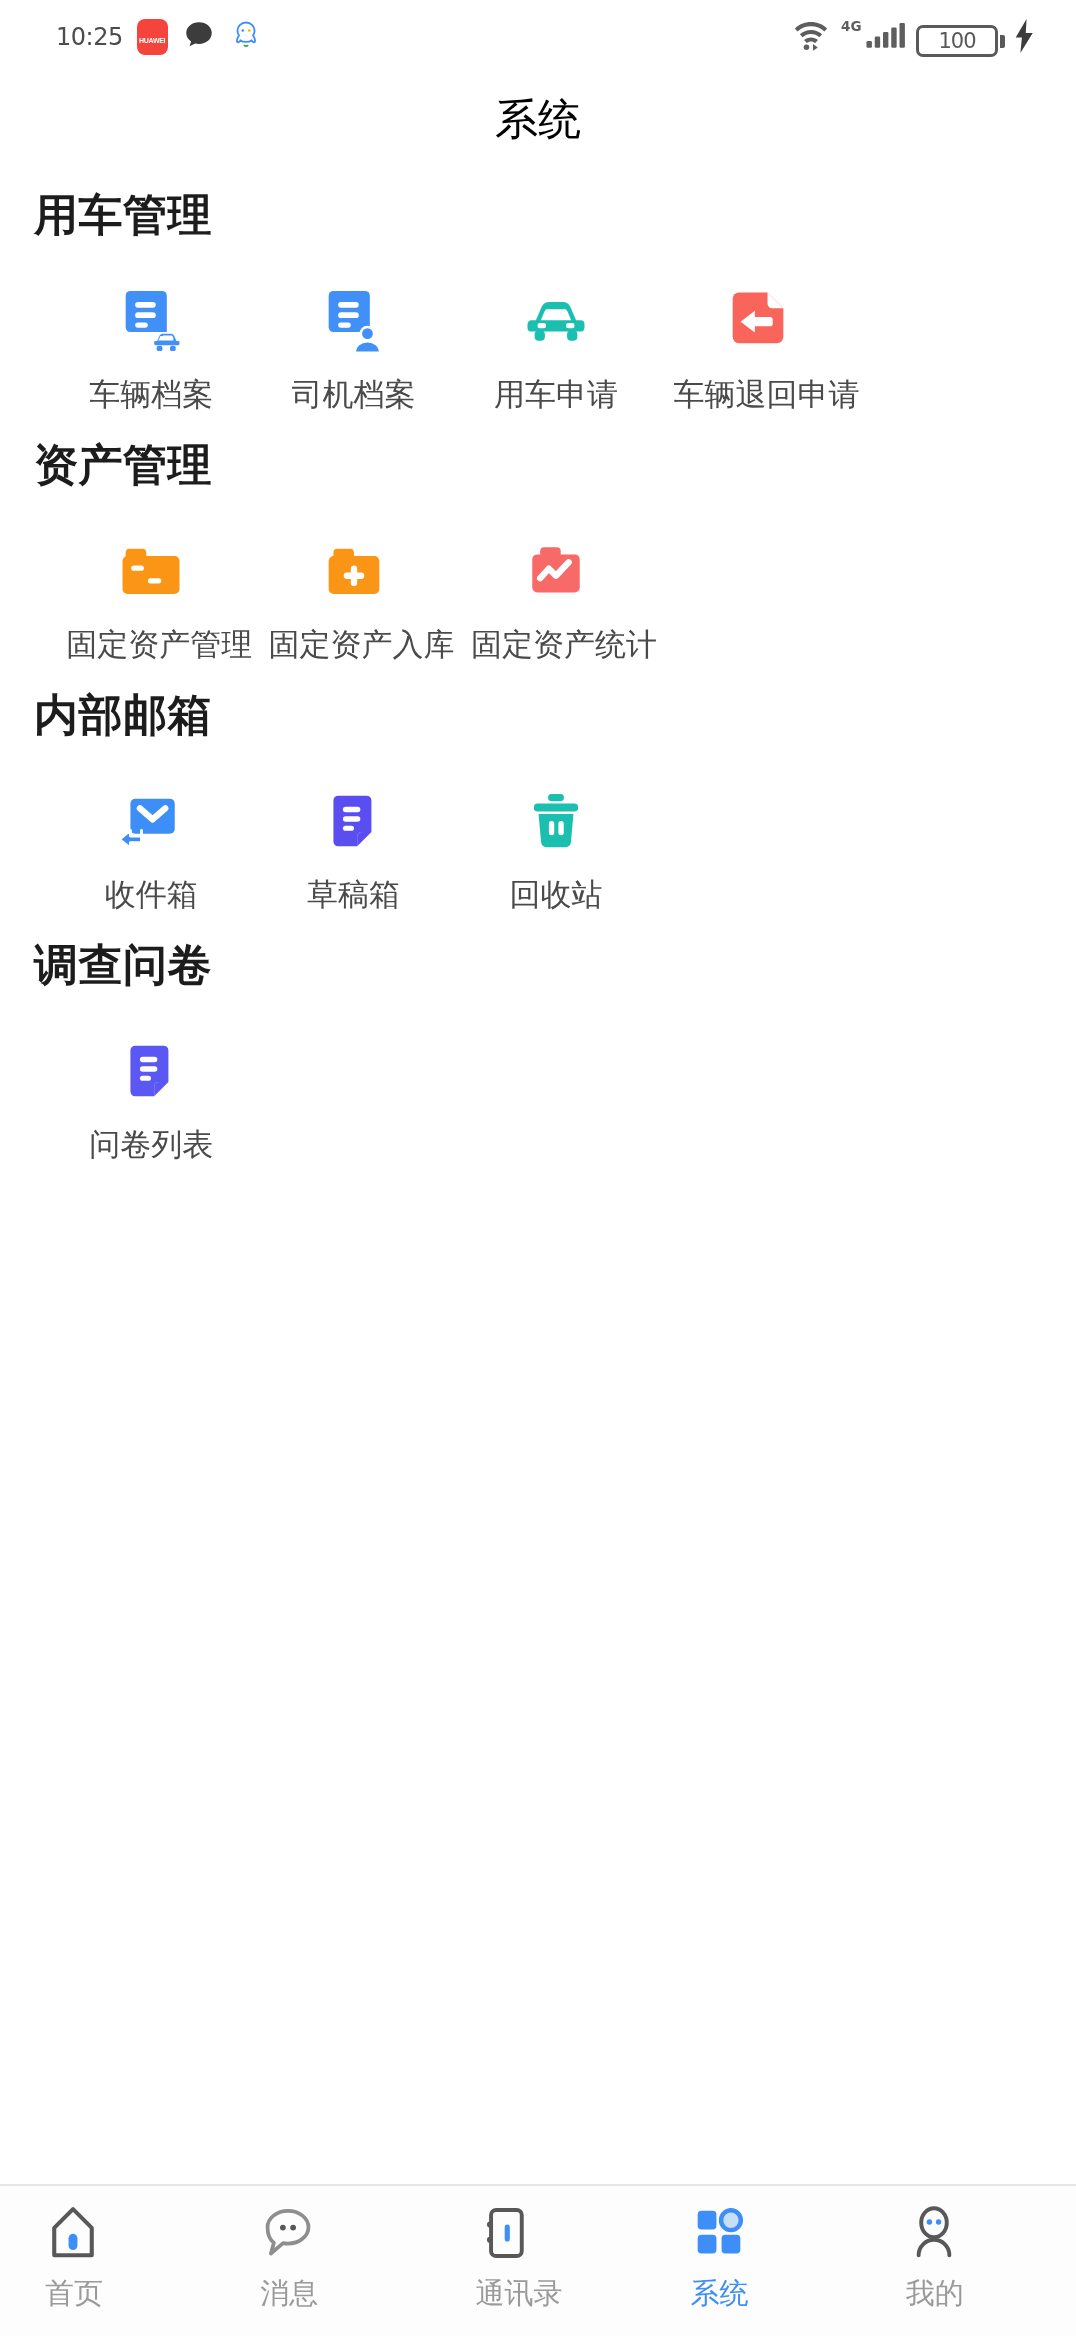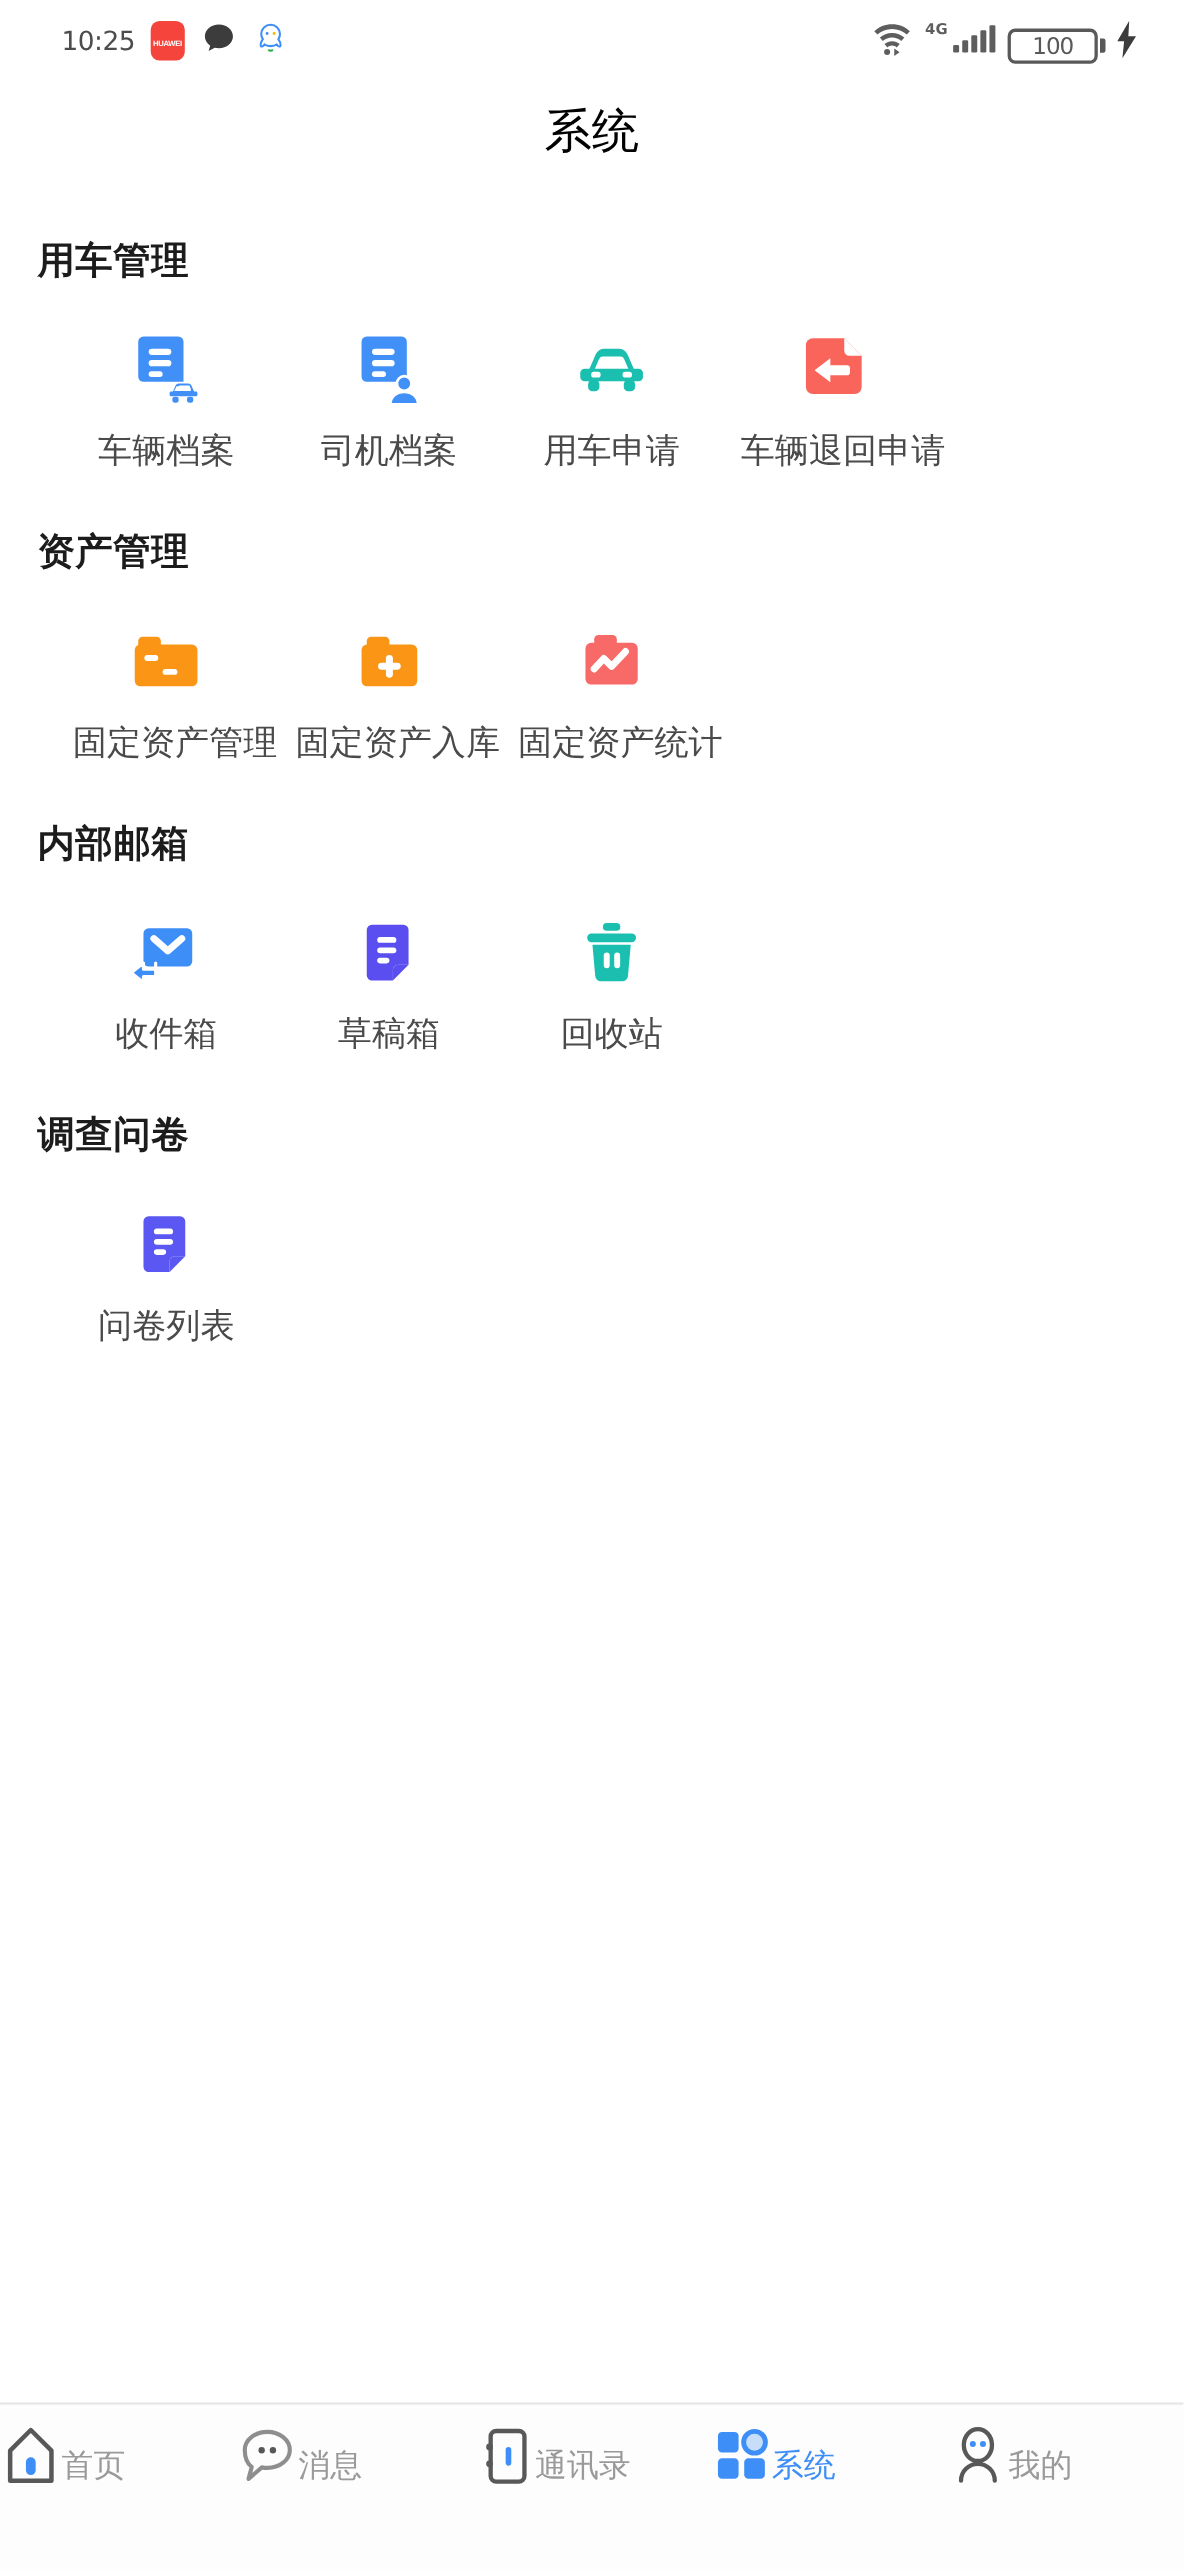--- a/index.html
+++ b/index.html
@@ -74,25 +74,25 @@
   }
 
   
   .content {
     flex: 1 1 auto;
     overflow: hidden;
     padding-bottom: 10px;
   }
   .section { margin-bottom: 0; }
   .section-title {
-    font-size: 34px;
+    font-size: 44px;
     font-weight: bold;
     color: #1c1c1c;
     padding-left: 34px;
-    margin-top: 48px;
+    margin-top: 20px;
     margin-bottom: 8px;
     letter-spacing: 0.5px;
   }
   .grid {
     display: grid;
     grid-template-columns: repeat(5, 1fr);
     row-gap: 6px;
     padding: 0 14px;
     align-items: start;
     margin-left: 36px;
@@ -124,23 +124,24 @@
     flex: 0 0 auto;
     height: 152px;
     border-top: 2px solid #e6e6e6;
     display: flex;
     align-items: flex-start;
     padding-top: 18px;
     background: #fdfdfd;
   }
   .tab {
     flex: 1 1 0;
-    display: flex; flex-direction: row;
-    align-items: flex-end;
+    display: flex; flex-direction: column;
+    align-items: flex-start;
     cursor: pointer;
+    padding-left: 45px;
   }
   .tab-icon { width: 56px; height: 58px; display: flex; align-items: center; justify-content: center; }
   .tab-icon svg { width: 56px; height: 58px; display: block; }
   .tab-label {
     margin-top: 12px;
     font-size: 29px;
     color: #9a9a9a;
   }
   .tab.active .tab-label { color: #3d8ef7; }
 </style>

